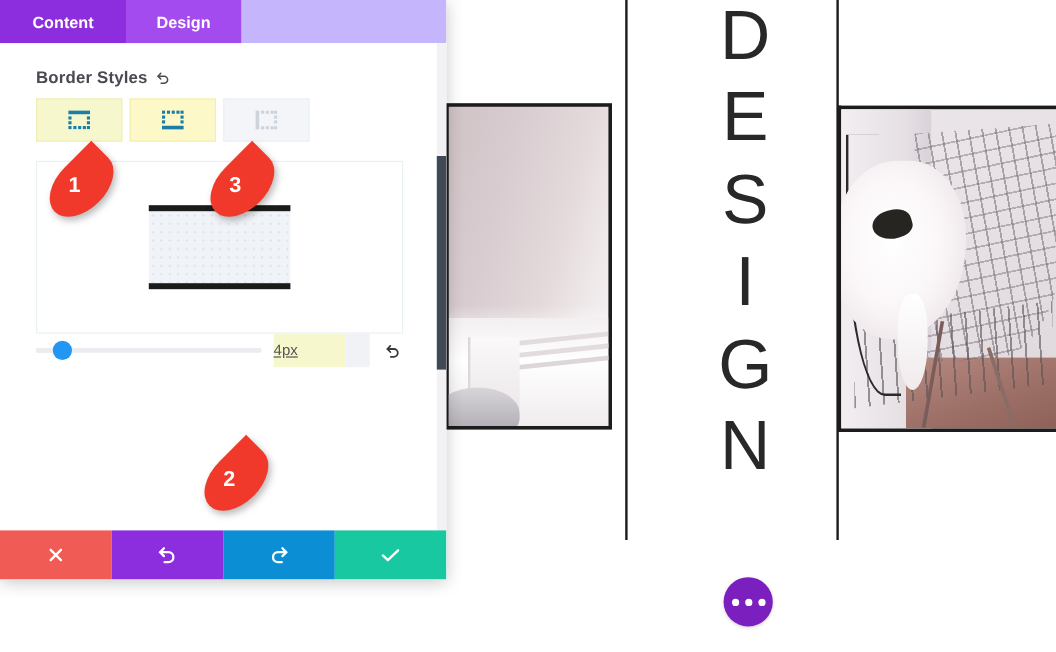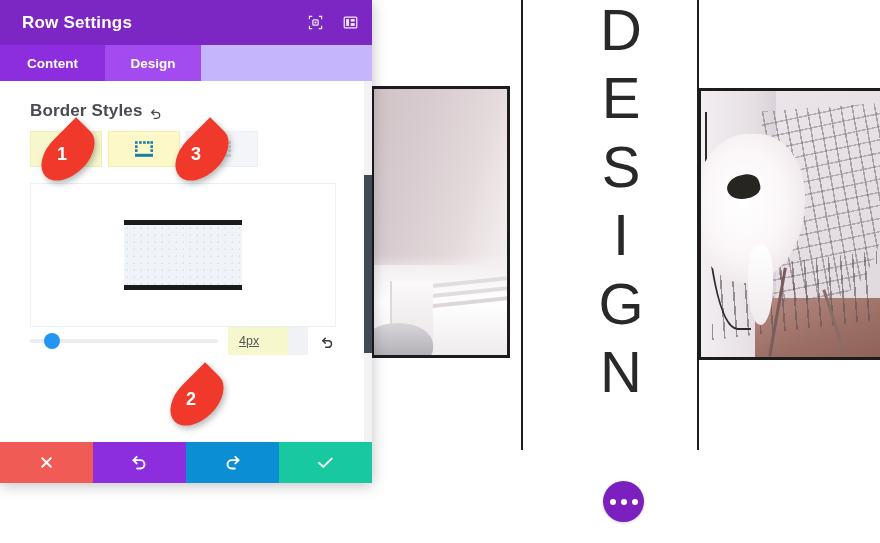--- a/index.html
+++ b/index.html
@@ -135,21 +135,21 @@
   .scrollbar{
     position:absolute; right:0; top:0; width:8px; height:100%;
     background:#f2f2f4;
   }
   .scrollbar .thumb{
     position:absolute; left:0; top:94px; width:8px; height:178px;
     background:#3f4a56; border-radius:0;
   }
 
   .field-label{
-    font-size:17px; font-weight:bold; color:#4a4a52; letter-spacing:.15px;
+    font-size:14px; font-weight:bold; color:#4a4a52; letter-spacing:.15px;
     display:flex; align-items:center; gap:7px; margin-bottom:10px;
   }
   .reset-ic{ width:12px; height:12px; display:block; }
 
   
   .style-row{ display:flex; gap:6px; width:306px; }
   .style-btn{
     width:72px; height:36px; background:#f3f5f8; border:1px solid #eceff3;
     display:flex; align-items:center; justify-content:center; position:relative;
   }
@@ -177,21 +177,21 @@
     margin-right:10px;
   }
   .slider-track .fill{ position:absolute; left:0; top:0; height:4px; width:22px; background:#eaecef; border-radius:2px;}
   .slider-knob{
     position:absolute; left:14px; top:-6px; width:16px; height:16px; border-radius:50%;
     background:#2196f3;
   }
   .num-wrap{ position:relative; width:80px; height:28px; display:flex; }
   .num-input{
     width:60px; height:28px; background:#f7f7cd; border:none; outline:none;
-    font-size:12.5px; color:#555; padding-left:11px;
+    font-size:12.5px; color:#555; 
     font-family:"Liberation Sans", sans-serif; display:flex; align-items:center;text-decoration:underline;
   }
   .num-unit{ width:20px; height:28px; background:#f0f2f5; }
   .num-reset{ width:13px; height:13px; margin-left:13px; align-self:center; }
 
   .color-label{ margin-top:18px; }
 
   .modal-footer{
     position:absolute; left:0; bottom:0; width:372px; height:41px;
     display:flex; flex:0 0 41px;
@@ -262,40 +262,20 @@
 
     <div class="dots-button">
       <i></i>
       <i></i>
       <i></i>
     </div>
   </div>
 
   <div class="modal">
 
-    <div class="modal-header">
-      <div class="modal-title">Row Settings</div>
-      <div class="hdr-icons">
-        <span class="hdr-ic">
-          <svg width="15" height="15" viewBox="0 0 16 16" fill="none" stroke="#ffffff" stroke-width="1.3">
-            <path d="M1.5 4.5V1.5H4.5M11.5 1.5H14.5V4.5M14.5 11.5V14.5H11.5M4.5 14.5H1.5V11.5"></path>
-            <rect x="5.2" y="5.2" width="5.6" height="5.6" rx="1"></rect>
-            <circle cx="8" cy="8" r="1.1" fill="#ffffff" stroke="none"></circle>
-          </svg>
-        </span>
-        <span class="hdr-ic">
-          <svg width="15" height="15" viewBox="0 0 16 16" fill="none" stroke="#ffffff" stroke-width="1.3">
-            <rect x="1.3" y="2.3" width="13.4" height="11.4" rx="1"></rect>
-            <rect x="3.4" y="4.4" width="3" height="7.2" fill="#ffffff" stroke="none"></rect>
-            <rect x="8.2" y="4.4" width="4.3" height="2.6" fill="#ffffff" stroke="none"></rect>
-            <rect x="8.2" y="8.7" width="4.3" height="2.9" fill="#ffffff" stroke="none"></rect>
-          </svg>
-        </span>
-      </div>
-    </div>
 
     <div class="tabs">
       <div class="tab t-content">Content</div>
       <div class="tab t-design">Design</div>
     </div>
 
     <div class="modal-body">
 
       <div class="field-label">
         <span>Border Styles</span>

